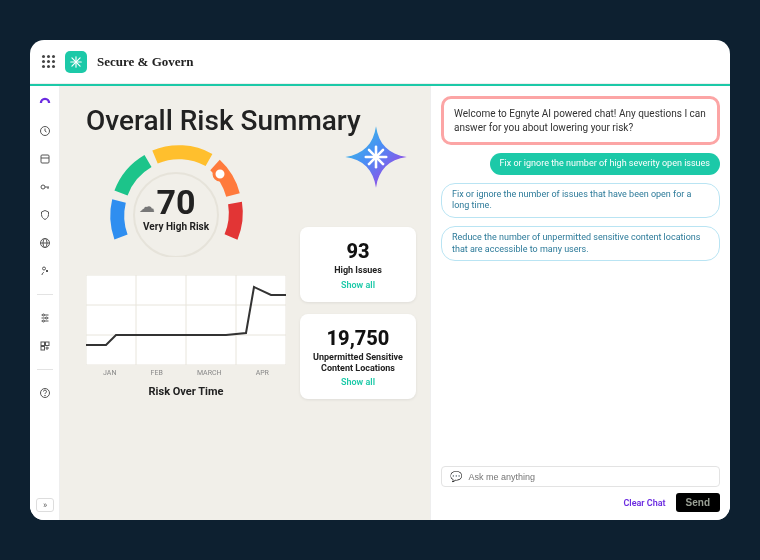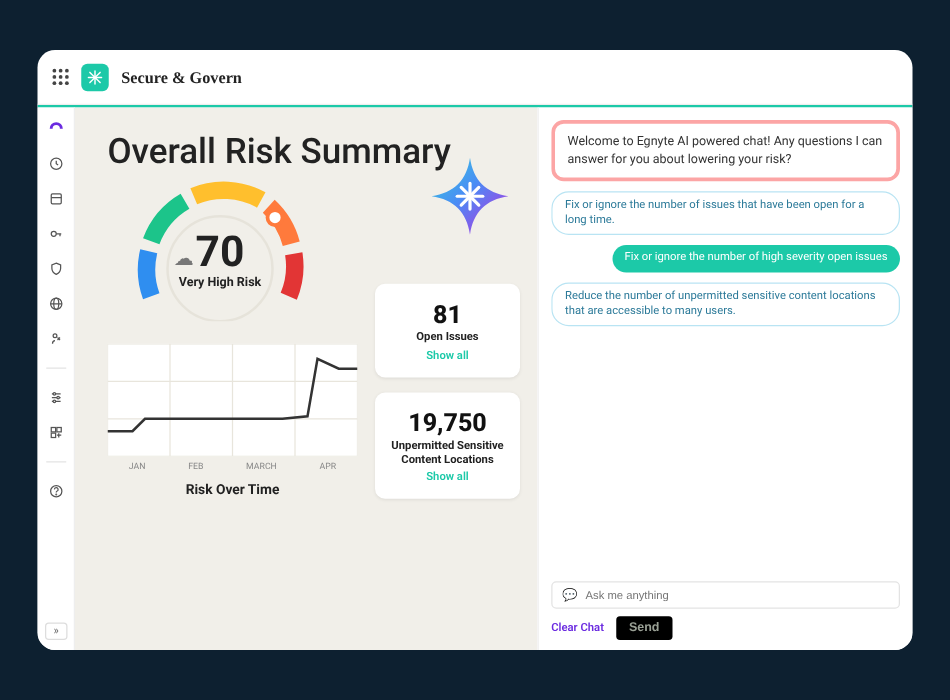--- a/index.html
+++ b/index.html
@@ -42,21 +42,21 @@
   .ai-star { position:absolute; left: 258px; top: -12px; width: 64px; height: 64px; }
   .chat-panel { width: 300px; background:#fff; border-left:1px solid #eee; display:flex; flex-direction:column; padding: 10px 10px 8px 10px; }
   .chat-msgs { flex:1; display:flex; flex-direction:column; gap:8px; overflow:hidden; }
   .msg-system { background:#fff; border:3px solid #fca5a5; border-radius:10px; padding:8px 10px; font-size:10px; color:#333; line-height:1.35; }
   .pill { border-radius:14px; padding:5px 10px; font-size:9px; line-height:1.3; }
   .pill.filled { background:#1cc9a8; color:#fff; align-self:flex-end; }
   .pill.outline { background:#fff; border:1px solid #b9e4f3; color:#2c7a99; }
   .chat-input-row { border:1px solid #e3e3e3; border-radius:4px; display:flex; align-items:center; padding:4px 8px; gap:6px; margin-top:8px; }
   .chat-input-row input { border:none; outline:none; flex:1; font-size:9px; color:#555; }
   .chat-input-row .chat-icon { color:#8a66df; font-size:10px; }
-  .chat-actions { display:flex; justify-content:flex-start; align-items:center; gap:10px; margin-top:6px; }
+  .chat-actions { display:flex; justify-content:flex-end; align-items:center; gap:10px; margin-top:6px; }
   .clear-chat { font-size:9px; color:#6b2be0; font-weight:600; }
   .send-btn { background:#000000; color:#9aa095; font-size:10px; font-weight:600; padding:4px 10px; border-radius:3px; border:none; }
 </style>
 </head>
 <body>
 
 <div class="app-frame">
   <div class="header">
     <div class="apps-grid-icon">
       <span></span>
@@ -220,39 +220,39 @@
                 <span>FEB</span>
                 <span>MARCH</span>
                 <span>APR</span>
               </div>
               <div class="chart-title">Risk Over Time</div>
             </div>
           </div>
 
           <div class="stats-col">
             <div class="stat-card">
-              <div class="stat-value">81</div>
-              <div class="stat-label">Open Issues</div>
+              <div class="stat-value">93</div>
+              <div class="stat-label">High Issues</div>
               <div class="stat-link">Show all</div>
             </div>
             <div class="stat-card">
               <div class="stat-value">19,750</div>
               <div class="stat-label">Unpermitted Sensitive Content Locations</div>
               <div class="stat-link">Show all</div>
             </div>
           </div>
 
         </div>
       </div>
 
       <div class="chat-panel">
         <div class="chat-msgs">
           <div class="msg-system">Welcome to Egnyte AI powered chat! Any questions I can answer for you about lowering your risk?</div>
+          <div class="pill filled">Fix or ignore the number of high severity open issues</div>
           <div class="pill outline">Fix or ignore the number of issues that have been open for a long time.</div>
-          <div class="pill filled">Fix or ignore the number of high severity open issues</div>
           <div class="pill outline">Reduce the number of unpermitted sensitive content locations that are accessible to many users.</div>
         </div>
         <div class="chat-input-row">
           <span class="chat-icon">💬</span>
           <input type="text" placeholder="Ask me anything" style="">
         </div>
         <div class="chat-actions">
           <span class="clear-chat">Clear Chat</span>
           <button class="send-btn">Send</button>
         </div>

